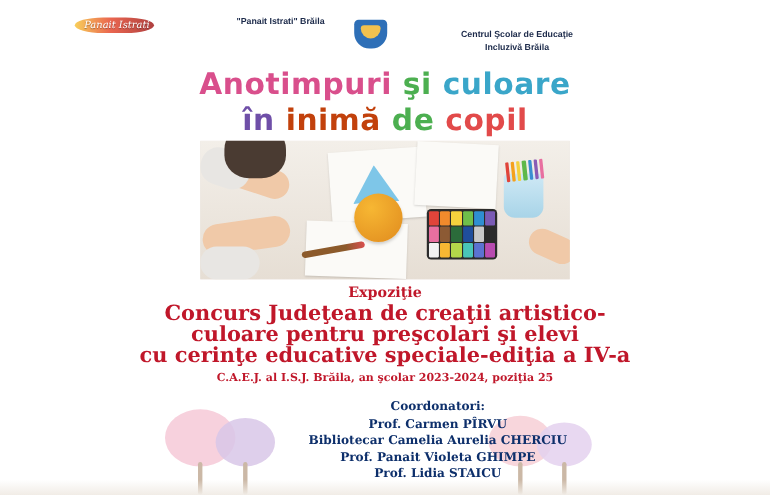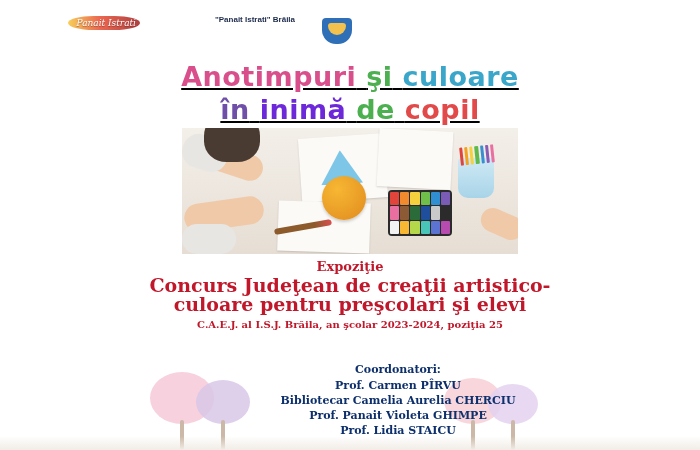--- a/index.html
+++ b/index.html
@@ -91,35 +91,34 @@
     border-radius: 3px 3px 9px 9px;
   }
 
   
   .title-block {
     position: absolute;
     top: 60px;
     left: 0;
     width: 700px;
     text-align: center;
-    text-decoration: underline;
   }
   .title-line {
     font-family: "DejaVu Sans", sans-serif;
     font-weight: bold;
     font-size: 27px;
     letter-spacing: .5px;
     line-height: 33px;
     white-space: nowrap;
   }
   .w1 { color: #d94f8c; }
   .w2 { color: #4caf50; }
   .w3 { color: #3aa6c9; }
   .w4 { color: #6f4fa8; }
-  .w5 { color: #6d28d9; }
+  .w5 { color: #c2410c; }
   .w6 { color: #e24a4a; }
 
   
   .photo {
     position: absolute;
     left: 182px;
     top: 128px;
     width: 336px;
     height: 126px;
     background: #ece7e1;
@@ -309,20 +308,24 @@
     </div>
 
     <div class="org org-left">
       <span class="line">"Panait Istrati" Brăila</span>
     </div>
 
     <div class="logo-mark logo-right-mark">
       <div class="shield"></div>
     </div>
 
+    <div class="org org-right">
+      <span class="line">Centrul Şcolar de Educaţie</span>
+      <span class="line">Incluzivă Brăila</span>
+    </div>
   </div>
 
   <div class="title-block">
     <div class="title-line">
       <span class="w1">Anotimpuri</span>
       <span class="w2">şi</span>
       <span class="w3">culoare</span>
     </div>
     <div class="title-line">
       <span class="w4">în</span>
@@ -399,20 +402,21 @@
         <div class="crown"></div>
         <div class="trunk"></div>
       </div>
     <div class="ground"></div>
   </div>
 
   <div class="redtext">
     <div class="l1">Expoziţie</div>
     <div class="l2">Concurs Judeţean de creaţii artistico-</div>
     <div class="l3">culoare pentru preşcolari şi elevi</div>
+    <div class="l4">cu cerinţe educative speciale-ediţia a IV-a</div>
     <div class="l5">C.A.E.J. al I.S.J. Brăila,  an şcolar 2023-2024,  poziţia 25</div>
   </div>
 
   <div class="coord">
     <div class="c-title">Coordonatori:</div>
     <div>Prof. Carmen PÎRVU</div>
     <div>Bibliotecar Camelia Aurelia CHERCIU</div>
     <div>Prof. Panait Violeta GHIMPE</div>
     <div>Prof. Lidia STAICU</div>
   </div>

